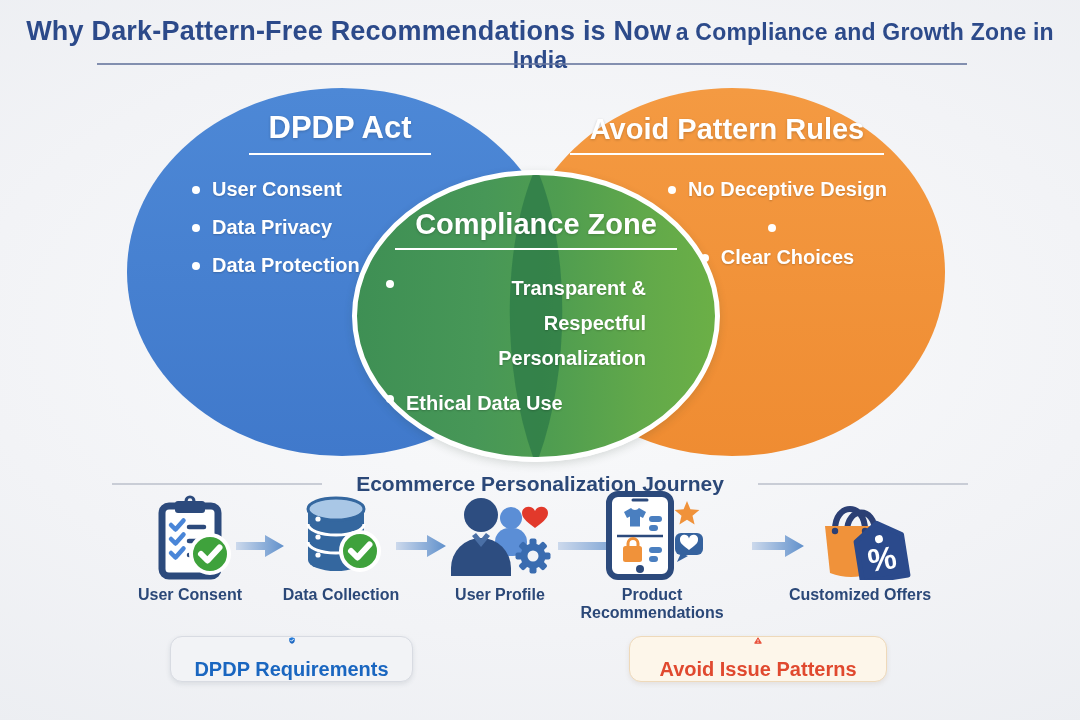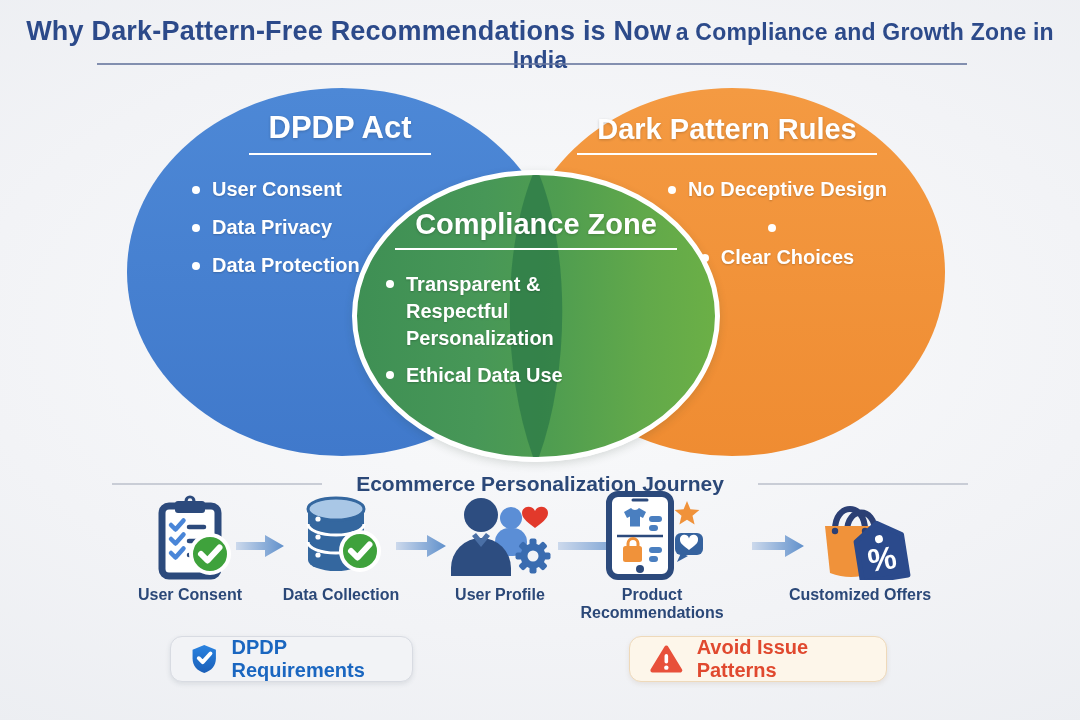--- a/index.html
+++ b/index.html
@@ -27,39 +27,39 @@
   .ct-left{left:200px;top:110px;width:280px;font-size:31px;}
   .ct-right{left:562px;top:113px;width:330px;font-size:29px;}
   .ct-center{left:391px;top:208px;width:290px;font-size:29px;}
   .blist{position:absolute;color:#fff;font-weight:bold;font-size:20px;z-index:5;text-shadow:0 1px 2px rgba(0,0,0,.2);}
   .blist .bi{display:flex;align-items:flex-start;margin-bottom:13px;line-height:25px;}
   .blist .dot{width:8px;height:8px;border-radius:50%;background:#fff;margin:9px 12px 0 0;flex:none;}
   .bl-left{left:192px;top:177px;}
   .bl-right{left:650px;top:177px;width:255px;}
   .bl-right .bi{justify-content:center;}
   .bl-center{left:386px;top:271px;width:285px;}
-  .bl-center .bi{line-height:27px;margin-bottom:10px;}
+  .bl-center .bi{line-height:35px;margin-bottom:10px;text-align:right;}
   .bl-center .bi-text{max-width:240px;}
   
   .jheading{position:absolute;top:472px;left:112px;width:856px;display:flex;align-items:center;gap:34px;
     color:#2b4878;font-weight:bold;font-size:21px;z-index:5;}
   .jline{flex:1;height:2px;background:#c9cdd6;}
   .jtext{white-space:nowrap;}
   .step{position:absolute;top:494px;text-align:center;color:#2b4878;font-weight:bold;font-size:16px;z-index:5;}
   .step .icon{height:86px;display:flex;align-items:flex-end;justify-content:center;margin-bottom:6px;}
   .s1{left:125px;width:130px;}
   .s2{left:276px;width:130px;}
   .s3{left:430px;width:140px;}
   .s4{left:552px;width:200px;}
   .s5{left:785px;width:150px;}
   .jarrow{position:absolute;top:532px;z-index:4;}
   .a1{left:236px;} .a2{left:396px;} .a3{left:558px;} .a4{left:752px;}
   
   .badge{position:absolute;top:636px;height:46px;display:flex;align-items:center;gap:14px;border-radius:12px;
-    box-sizing:border-box;padding:0 20px;font-weight:bold;font-size:20px;z-index:5;}
+    box-sizing:border-box;padding:0 20px;font-weight:bold;font-size:20px;z-index:5;flex-direction:column;}
   .badge-dpdp{left:170px;width:243px;background:#f2f3f6;border:1px solid #d8dbe2;color:#1a66c0;box-shadow:0 2px 5px rgba(60,70,90,.12);}
   .badge-dark{left:629px;width:258px;background:#fdf6ea;border:1px solid #eed9ba;color:#e0492f;box-shadow:0 2px 5px rgba(120,80,40,.10);}
   svg{display:block;}
 </style>
 </head>
 <body>
 
 <div class="canvas">
 
   <svg width="0" height="0" style="position:absolute" aria-hidden="true">
@@ -101,21 +101,21 @@
         <span class="dot"></span>
         <span class="bi-text">Data Privacy</span>
       </div>
     <div class="bi">
         <span class="dot"></span>
         <span class="bi-text">Data Protection</span>
       </div>
   </div>
 
   <div class="circle-title ct-right">
-    <span>Dark Pattern Rules</span>
+    <span>Avoid Pattern Rules</span>
   </div>
   <div class="blist bl-right">
     <div class="bi">
         <span class="dot"></span>
         <span class="bi-text">No Deceptive Design</span>
       </div>
     <div class="bi">
         <span class="dot"></span>
       </div>
     <div class="bi">

